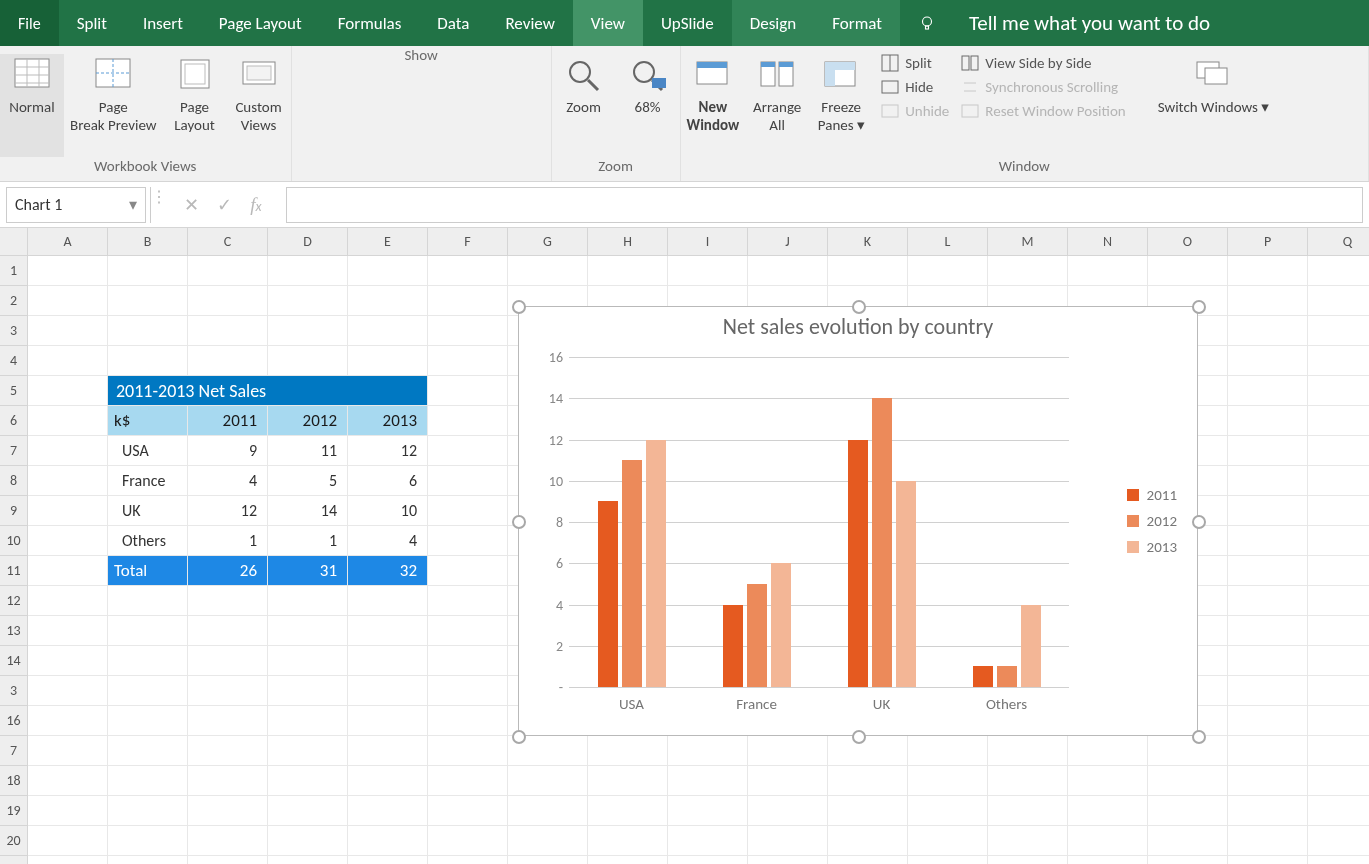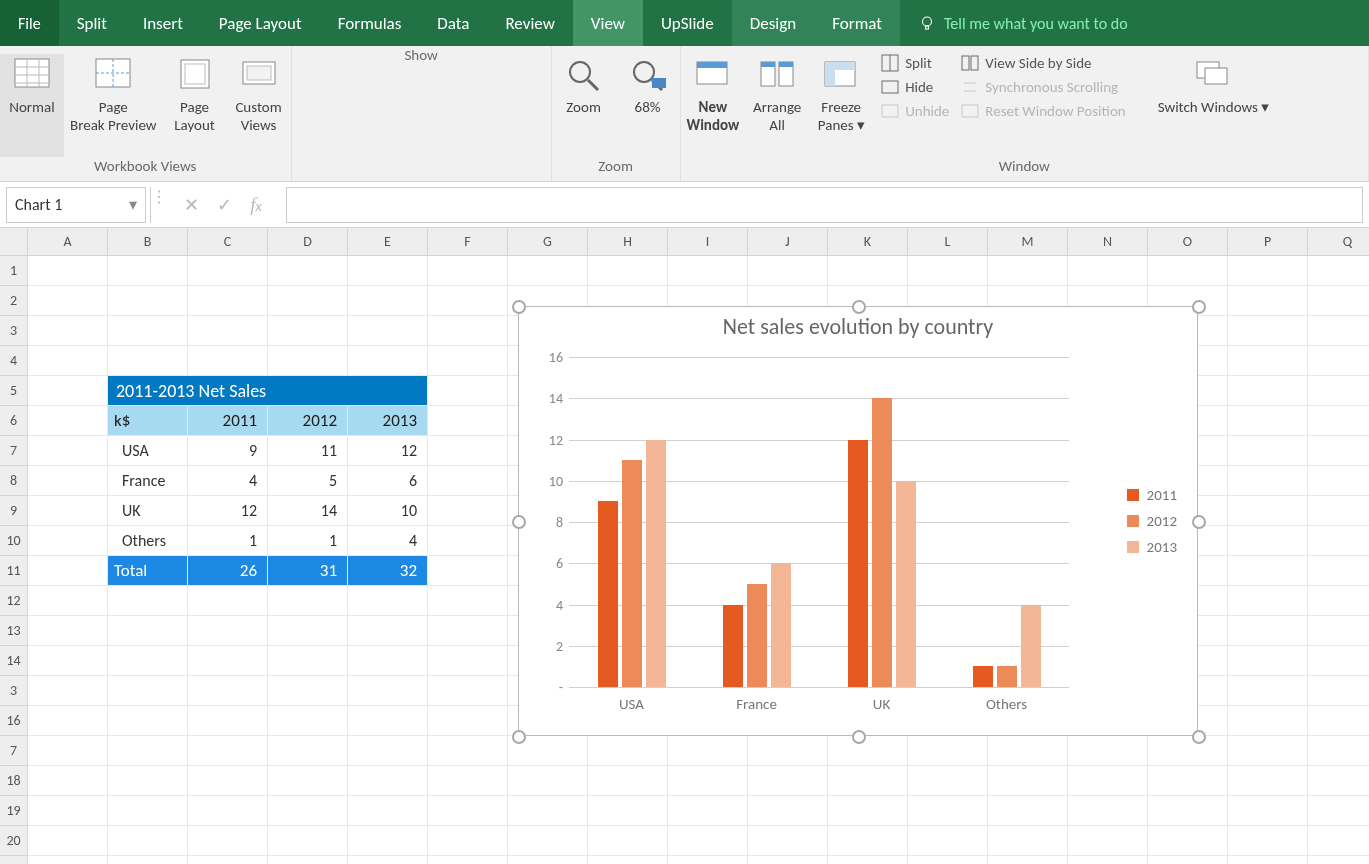--- a/index.html
+++ b/index.html
@@ -4,21 +4,21 @@
 <style>
   * { box-sizing: border-box; margin: 0; padding: 0; font-family: "Segoe UI", Calibri, Arial, sans-serif; }
   html, body { width: 1369px; height: 864px; overflow: hidden; background: #fff; }
 
   
   .tabs { height: 46px; background: #217346; display: flex; align-items: stretch; color: #fff; font-size: 17px; }
   .tab { padding: 0 18px; display: flex; align-items: center; cursor: pointer; }
   .tab.file { background: #176137; padding: 0 18px; font-size: 16px; }
   .tab.active { background: #439467; }
   .tab.ctx { background: #318457; }
-  .tab.tell { font-size: 16px; color: #86efac; }
+  .tab.tell { font-size: 21px; color: #ffffff; gap: 25px; }
   .tab.tell .bulb { margin-right: 8px; }
 
   
   .ribbon { height: 136px; background: #f1f1f1; border-bottom: 1px solid #d5d5d5; display: flex; }
   .group { border-right: 1px solid #e1e1e1; display: flex; flex-direction: column; justify-content: flex-start; position: relative; }
   .group-body { flex: 1; display: flex; align-items: flex-start; padding-top: 8px; }
   .group-label { text-align: center; font-size: 15px; color: #6a6a6a; padding-bottom: 6px; }
   .bigbtn { display: flex; flex-direction: column; align-items: center; justify-content: flex-start; font-size: 15px; color: #444; height: 100%; padding: 0 6px; min-width: 64px; cursor: pointer; text-align: center; gap: 4px; }
   .bigbtn .ico { width: 40px; height: 40px; display:flex; align-items:center; justify-content:center; }
   .bigbtn.sel { background: #e2e2e2; }

